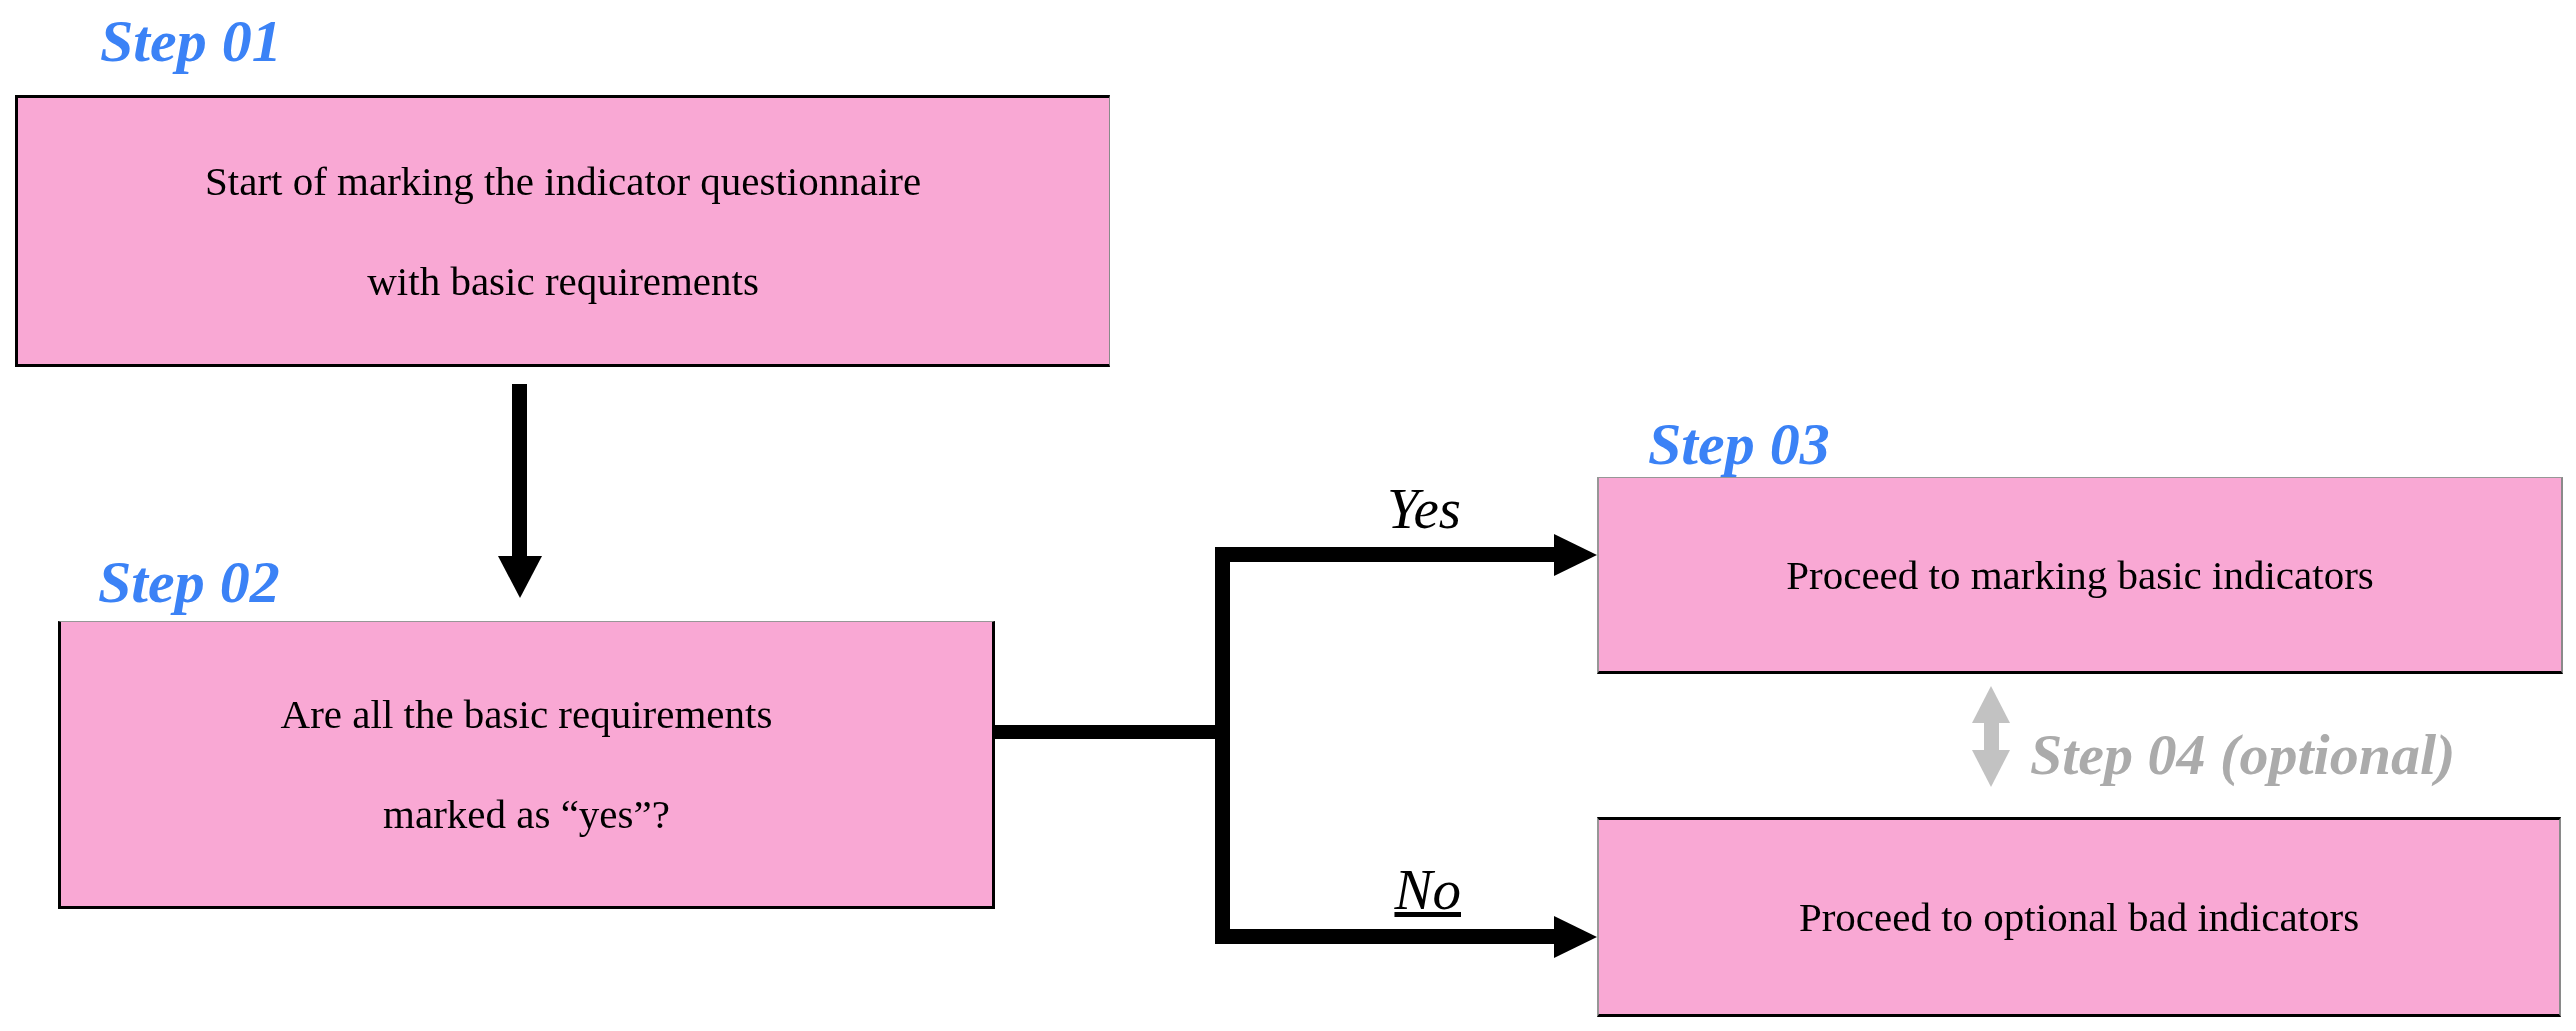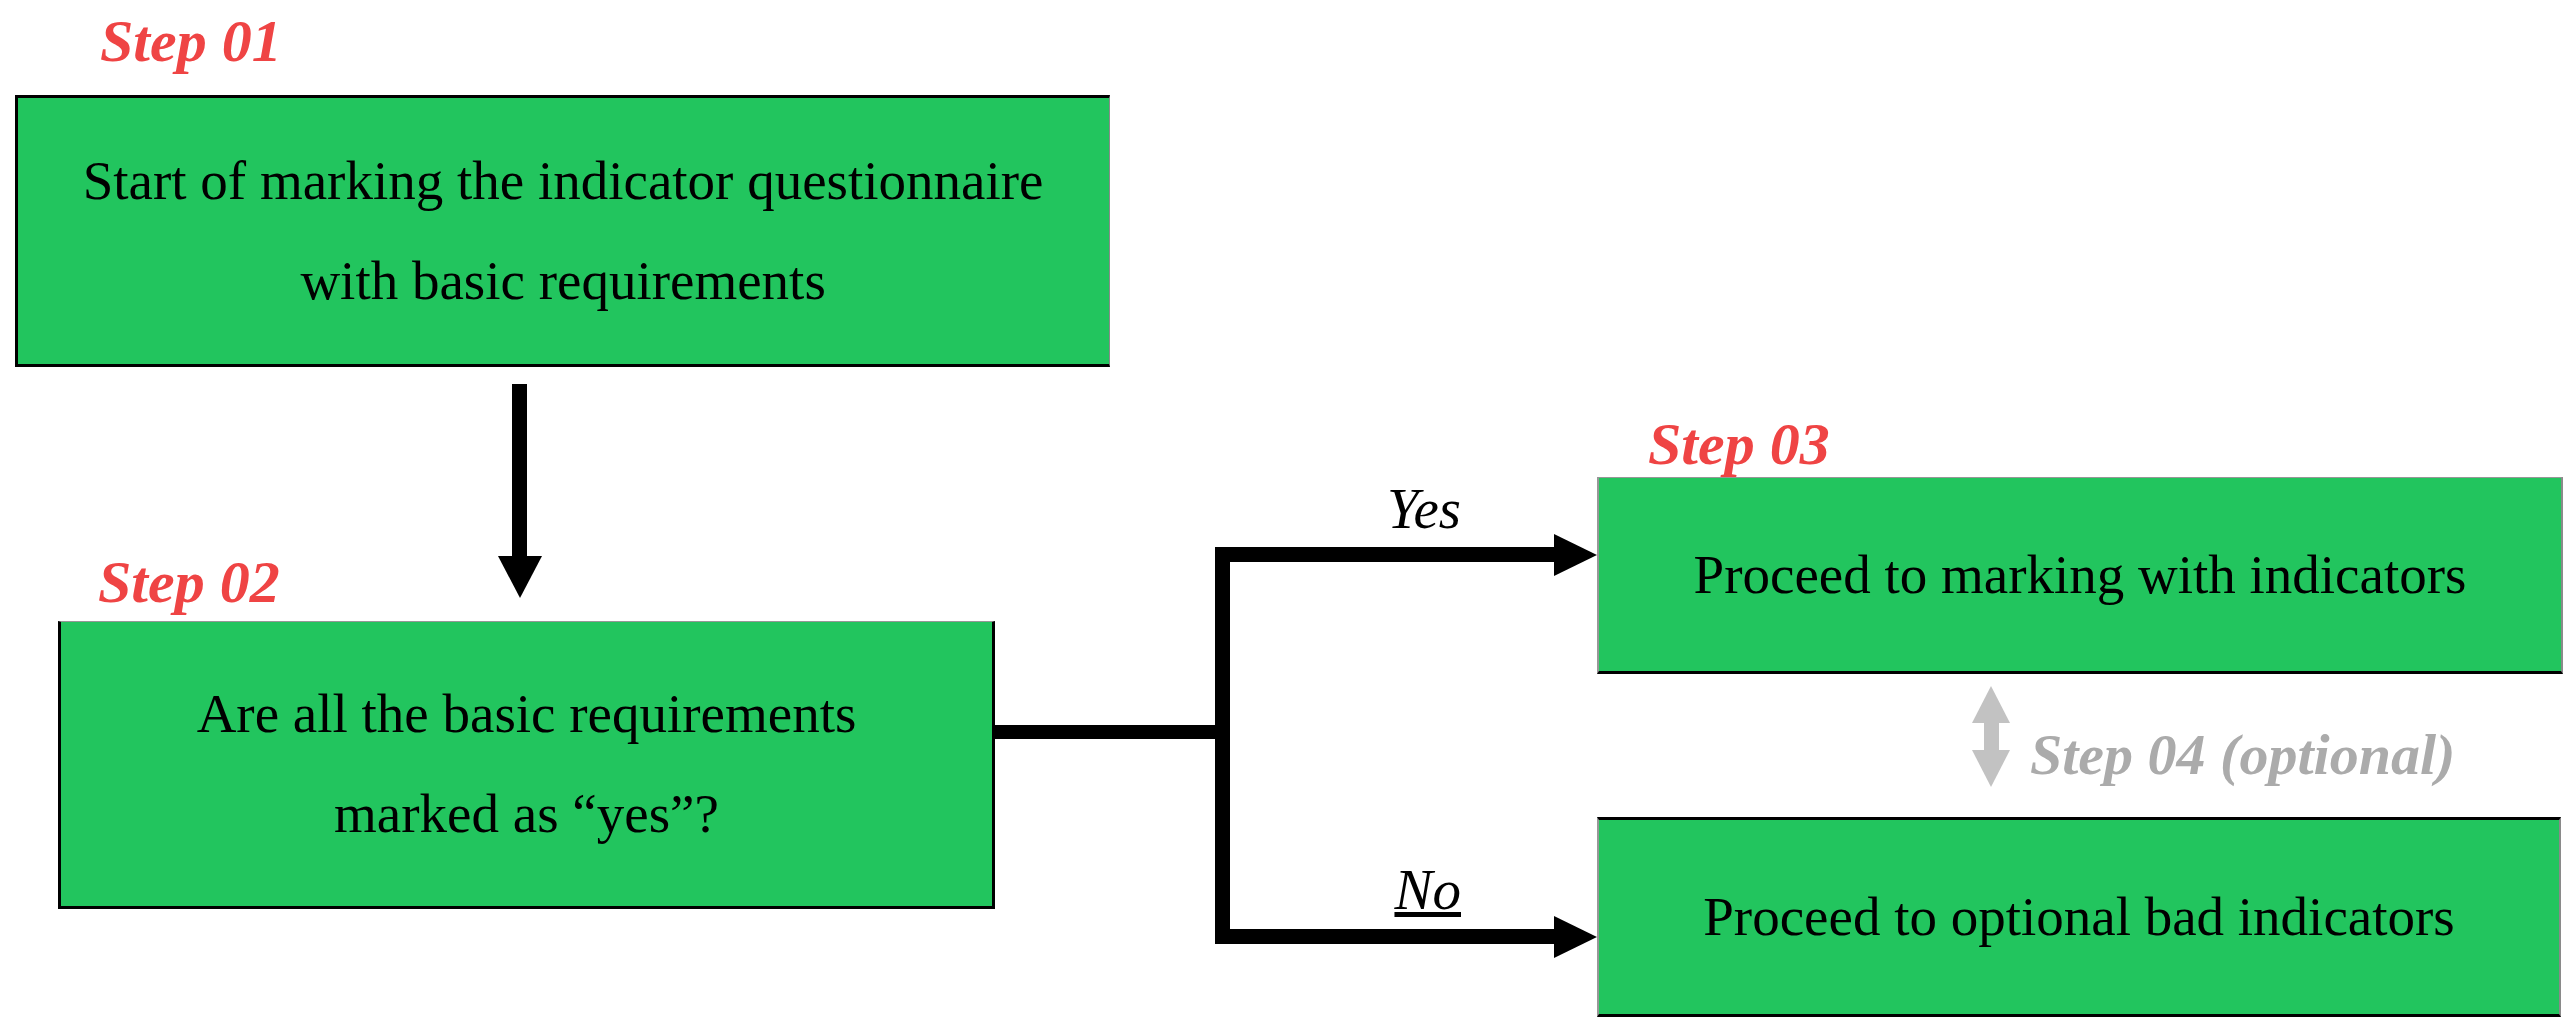--- a/index.html
+++ b/index.html
@@ -18,37 +18,37 @@
   }
   .abs { position: absolute; }
 
   
   .step-label {
     font-size: 60px;
     font-weight: bold;
     font-style: italic;
     line-height: 1;
     white-space: nowrap;
-    color: #ef4444;
+    color: #3b82f6;
   }
   .step-label.gray {
     color: #ababab;
     font-size: 58px;
   }
 
   
   .flow-box {
     box-sizing: border-box;
-    background: #22c55e;
+    background: #f9a8d4;
     display: flex;
     flex-direction: column;
     align-items: center;
     justify-content: center;
     text-align: center;
-    font-size: 55px;
+    font-size: 41px;
     line-height: 100px;
   }
   .flow-box .bline { display: block; }
 
   .box-start {
     left: 14.6px; top: 95px; width: 1095px; height: 272px;
     border: 3.8px solid #000;
     border-right: 1.5px solid #8a8a8a;
   }
   .box-question {
@@ -136,21 +136,21 @@
   <div class="abs tri tri-right-black" style="left:1554px; top:534px;"></div>
   <div class="abs branch-label" style="left:1338px; top:480px;">Yes</div>
 
   <div class="abs line" style="left:1215px; top:929px; width:341px; height:15.4px;"></div>
   <div class="abs tri tri-right-black" style="left:1554px; top:916px;"></div>
   <div class="abs branch-label" style="left:1338px; top:861px;text-decoration:underline;">No</div>
 
   <div class="abs step-label" style="left:1648px; top:414px;">Step 03</div>
 
   <div class="abs flow-box box-good">
-    <span class="bline">Proceed to marking with indicators</span>
+    <span class="bline">Proceed to marking basic indicators</span>
   </div>
 
   <div class="abs tri tri-up-gray" style="left:1972px; top:686px;"></div>
   <div class="abs gray-shaft" style="left:1984px; top:721px; width:15.4px; height:29px;"></div>
   <div class="abs tri tri-down-gray" style="left:1972px; top:750px;"></div>
 
   <div class="abs step-label gray" style="left:2030px; top:726px;">Step 04 (optional)</div>
 
   <div class="abs flow-box box-bad">
     <span class="bline">Proceed to optional bad indicators</span>

